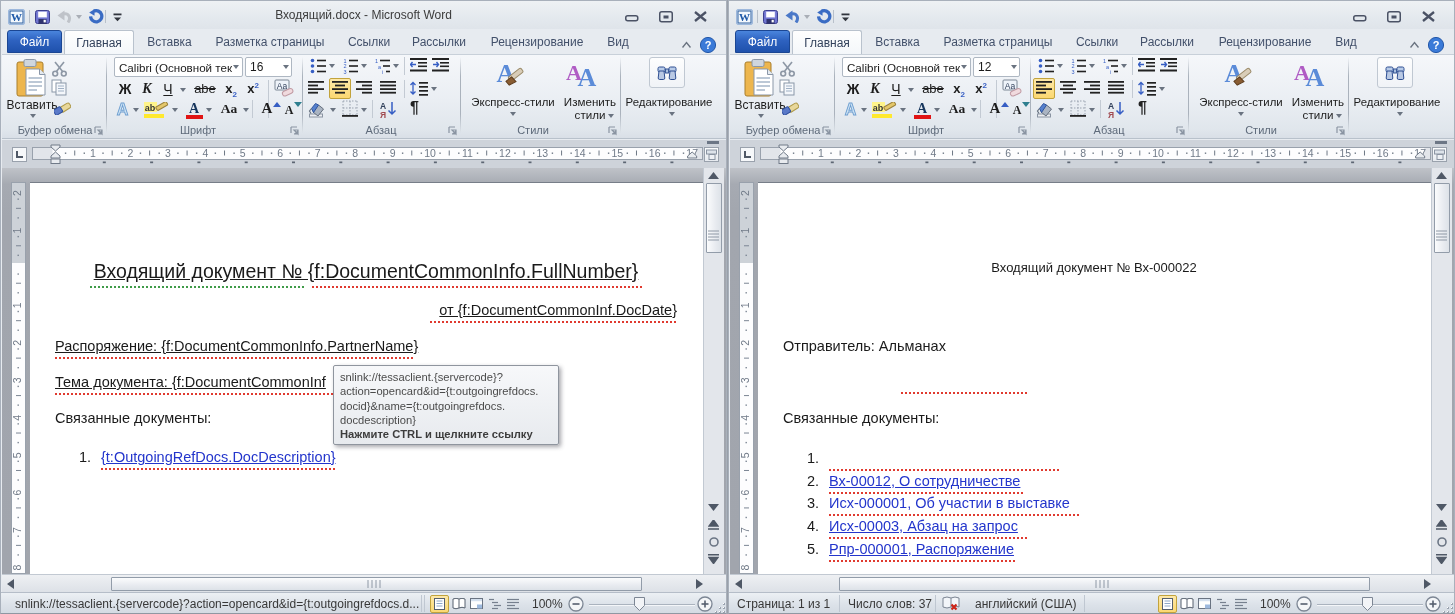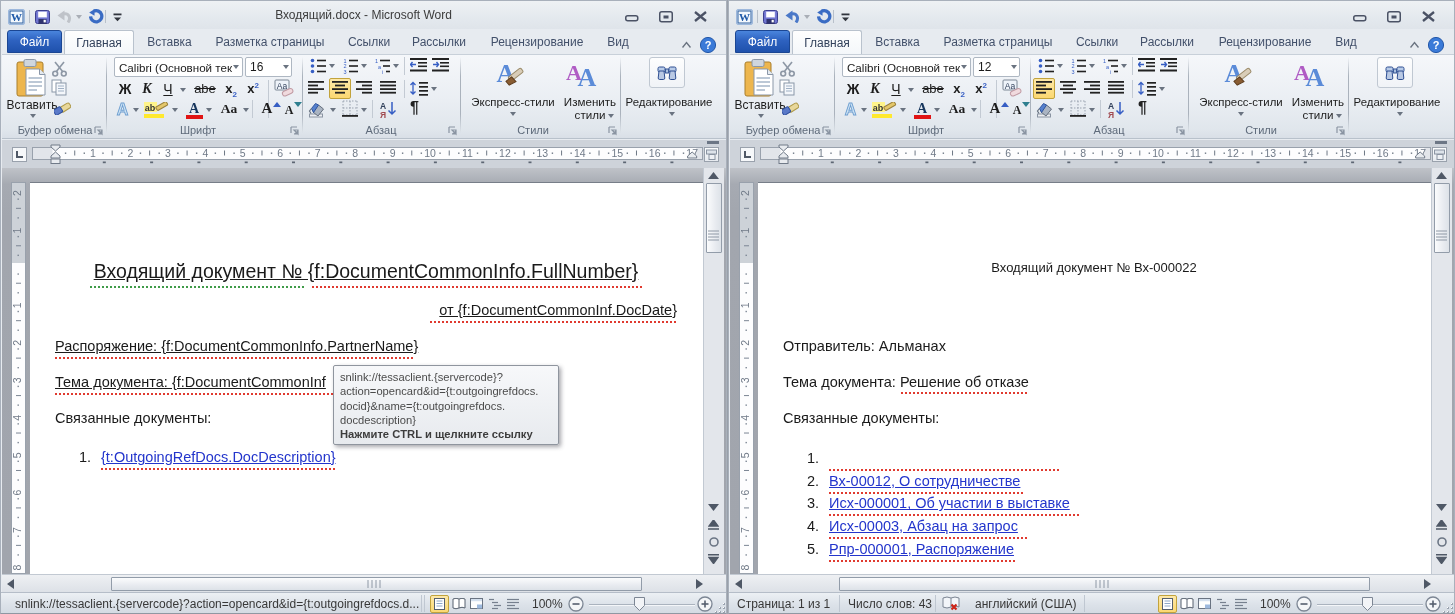--- a/index.html
+++ b/index.html
@@ -1030,30 +1030,29 @@
       <svg class="abs" style="left:704px;top:9px;" width="11" height="11" viewBox="0 0 11 11">
         <rect x="0.5" y="1" width="10" height="4" fill="#dde3ea" stroke="#8a94a2"></rect>
         <rect x="3" y="5.5" width="6" height="5" fill="#eef1f5" stroke="#8a94a2"></rect>
       </svg>
       <div class="abs" style="left:705px;top:1px;width:12px;height:3px;background:#6c7685"></div>
     </div>
     <div class="docarea">
       <div class="page">
 <div class="doc abs" style="left:25px;top:77px;width:622px;text-align:center;font-size:13px">Входящий документ № Вх-000022</div>
 <div class="doc abs" style="left:25px;top:155px">Отправитель: Альманах</div>
-<div class="doc abs" style="left:25px;top:191px">Тема документа: Решение об отказе</div>
 <div class="sq" style="left:143px;top:209px;width:128px"></div>
 <div class="doc abs" style="left:25px;top:227px">Связанные документы:</div>
 <div class="doc abs" style="left:49px;top:267px">1.</div>
         <div class="sq" style="left:71px;top:286px;width:230px"></div>
         <div class="doc abs" style="left:49px;top:289.7px">2.</div>
         <div class="doc abs" style="left:71px;top:289.7px"><span class="link" style="text-decoration:underline">Вх-00012, О сотрудничестве</span></div>
         <div class="sq" style="left:71px;top:308.7px;width:196px"></div>
         <div class="doc abs" style="left:49px;top:312.4px">3.</div>
-        <div class="doc abs" style="left:71px;top:312.4px"><span class="link" style="text-decoration:underline">Исх-000001, Об участии в выставке</span></div>
+        <div class="doc abs" style="left:71px;top:312.4px"><span class="link" style="">Исх-000001, Об участии в выставке</span></div>
         <div class="sq" style="left:71px;top:331.4px;width:250px"></div>
         <div class="doc abs" style="left:49px;top:335.1px">4.</div>
         <div class="doc abs" style="left:71px;top:335.1px"><span class="link" style="text-decoration:underline">Исх-00003, Абзац на запрос</span></div>
         <div class="sq" style="left:71px;top:354.1px;width:198px"></div>
         <div class="doc abs" style="left:49px;top:357.8px">5.</div>
         <div class="doc abs" style="left:71px;top:357.8px"><span class="link" style="text-decoration:underline">Рпр-000001, Распоряжение</span></div>
         <div class="sq" style="left:71px;top:376.8px;width:186px"></div>
       </div>
       <svg class="abs" style="left:9px;top:14px;" width="15" height="392" viewBox="0 0 15 392">
         <rect x="0" y="0" width="15" height="392" fill="#fdfdfe"></rect>
@@ -1139,21 +1138,21 @@
           <line x1="13" y1="0" x2="13" y2="8"></line>
         </g>
       </svg>
       <svg class="abs" style="left:694px;top:4px;" width="7" height="10" viewBox="0 0 7 10">
         <path d="M0 0 L7 5 L0 10 Z" fill="#4f5866"></path>
       </svg>
     </div>
     <div class="status">
       <div class="sbtxt" style="left:8px">Страница: 1 из 1</div>
       <div class="ssep" style="left:110px"></div>
-      <div class="sbtxt" style="left:119px">Число слов: 43</div>
+      <div class="sbtxt" style="left:119px">Число слов: 37</div>
       <div class="ssep" style="left:206px"></div>
       <svg class="abs" style="left:213px;top:3px;" width="18" height="16" viewBox="0 0 18 16">
         <path d="M1 2 q4 -2 8 0 q4 -2 8 0 v9 q-4 -2 -8 0 q-4 2 -8 0 z" fill="#f2f5f9" stroke="#7a8492"></path>
         <line x1="9" y1="2" x2="9" y2="11" stroke="#7a8492"></line>
         <path d="M9.5 8.5 l5 5 m0 -5 l-5 5" stroke="#cc2418" stroke-width="2.2"></path>
       </svg>
       <div class="sbtxt" style="left:246px">английский (США)</div>
       <div class="ssep" style="left:355px"></div>
       <div class="abs hl" style="left:429px;top:2px;width:19px;height:18px"></div>
       <svg class="abs" style="left:432px;top:5px;" width="13" height="12" viewBox="0 0 13 12">

